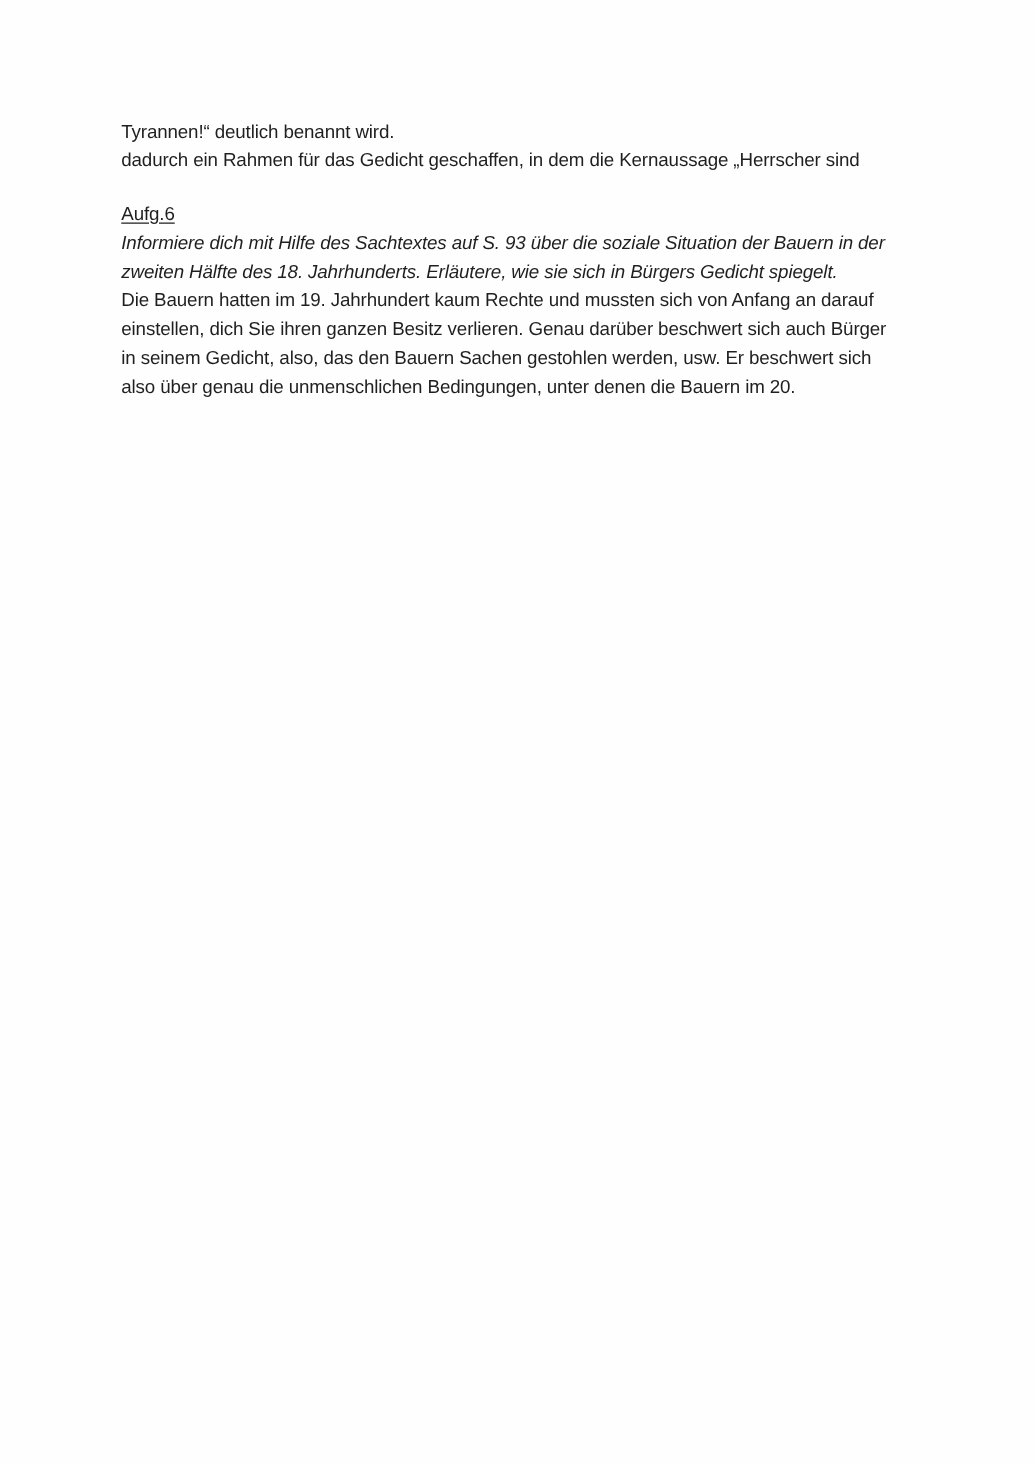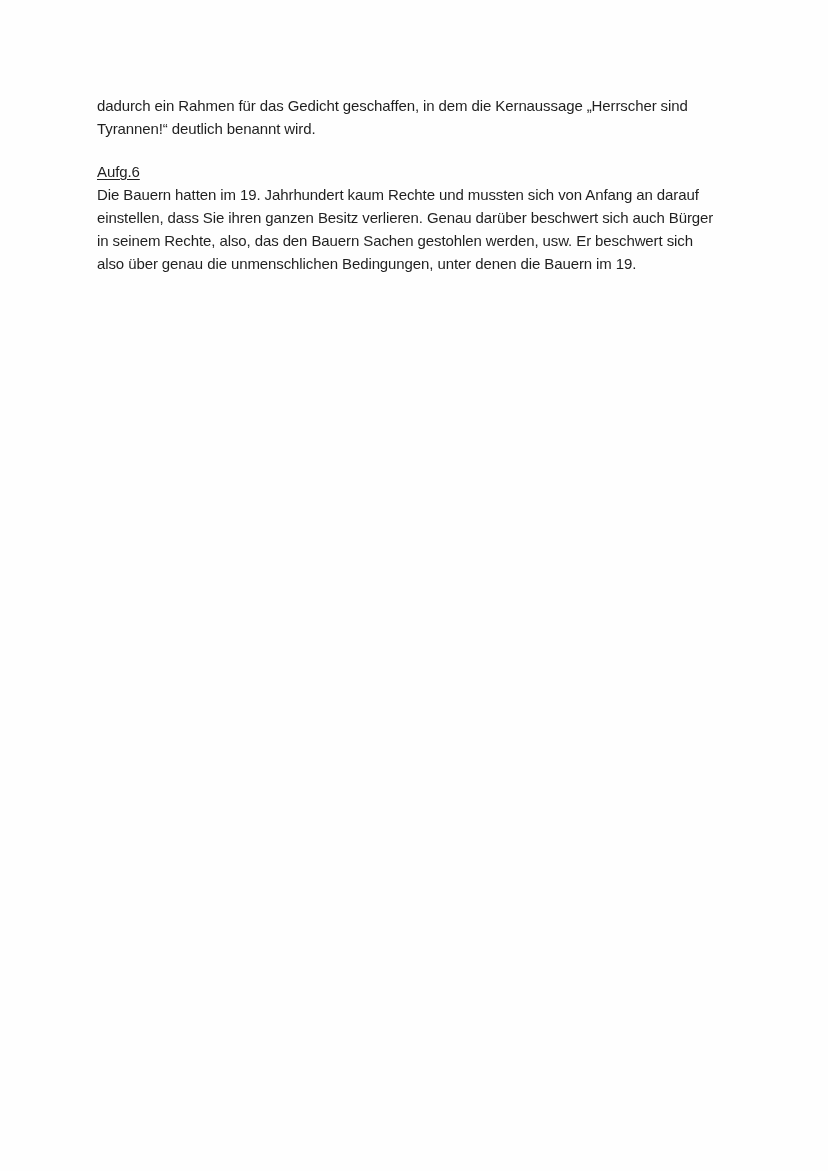--- a/index.html
+++ b/index.html
@@ -47,32 +47,36 @@
     font-style: italic;
   }
 </style>
 </head>
 <body>
 
 <div class="page">
   <div class="content">
 
     <div>
+      <div class="text-line">Tyrannen!“ deutlich benannt wird.</div>
       <div class="text-line">dadurch ein Rahmen für das Gedicht geschaffen, in dem die Kernaussage „Herrscher sind</div>
-      <div class="text-line">Tyrannen!“ deutlich benannt wird.</div>
     </div>
 
     <div class="para-gap"></div>
 
     <div class="heading-line">
       <span class="heading-underline">Aufg.6</span>
     </div>
 
+    <div class="italic">
+      <div class="text-line">Informiere dich mit Hilfe des Sachtextes auf S. 93 über die soziale Situation der Bauern in der</div>
+      <div class="text-line">zweiten Hälfte des 18. Jahrhunderts. Erläutere, wie sie sich in Bürgers Gedicht spiegelt.</div>
+    </div>
 
     <div>
       <div class="text-line">Die Bauern hatten im 19. Jahrhundert kaum Rechte und mussten sich von Anfang an darauf</div>
-      <div class="text-line">einstellen, dass Sie ihren ganzen Besitz verlieren. Genau darüber beschwert sich auch Bürger</div>
-      <div class="text-line">in seinem Rechte, also, das den Bauern Sachen gestohlen werden, usw. Er beschwert sich</div>
-      <div class="text-line">also über genau die unmenschlichen Bedingungen, unter denen die Bauern im 19.</div>
+      <div class="text-line">einstellen, dich Sie ihren ganzen Besitz verlieren. Genau darüber beschwert sich auch Bürger</div>
+      <div class="text-line">in seinem Gedicht, also, das den Bauern Sachen gestohlen werden, usw. Er beschwert sich</div>
+      <div class="text-line">also über genau die unmenschlichen Bedingungen, unter denen die Bauern im 20.</div>
     </div>
 
   </div>
 </div>
 
 </body></html>

